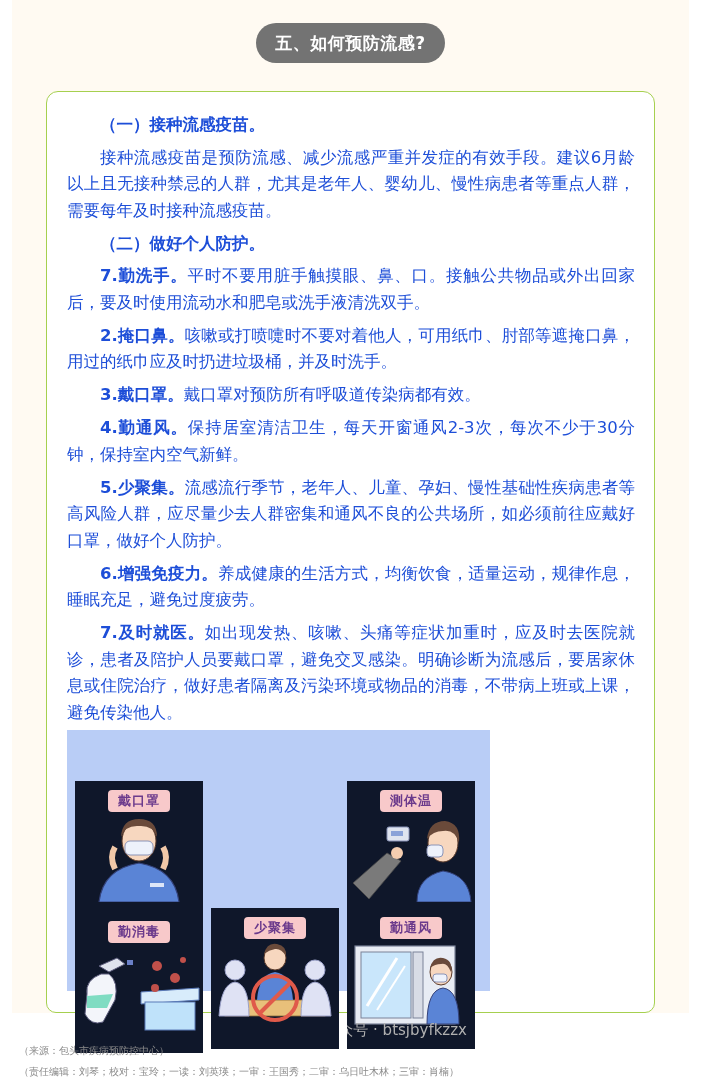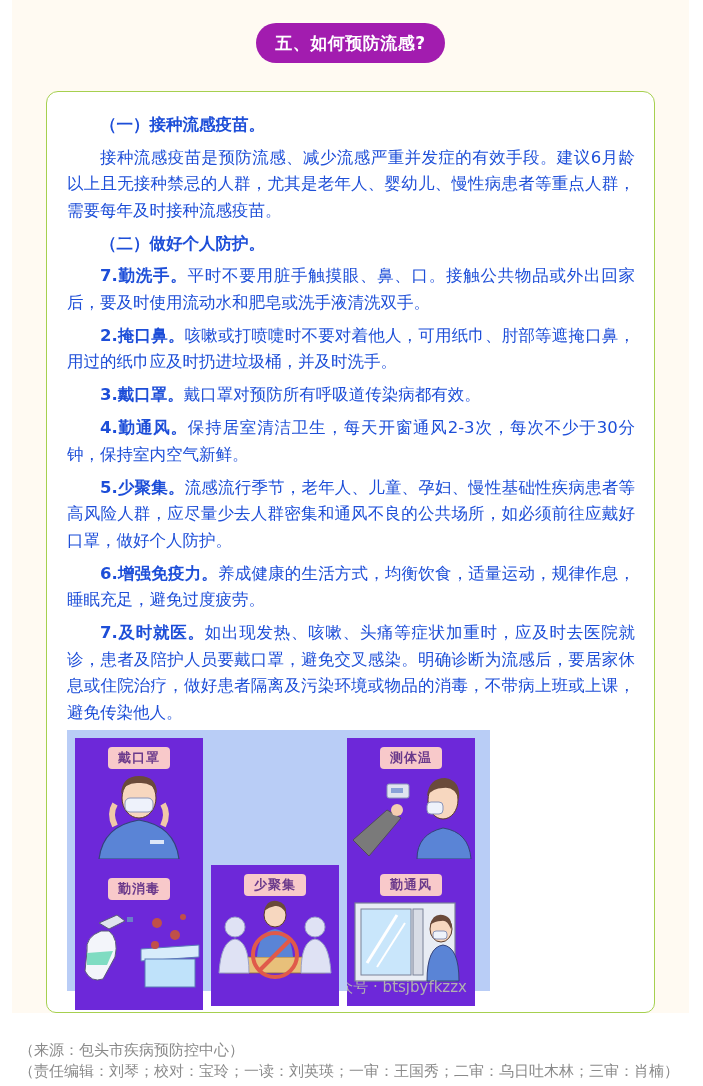--- a/index.html
+++ b/index.html
@@ -7,21 +7,21 @@
       width: 703px; height: 1086px; position: relative; overflow: hidden;
       font-family: "DejaVu Sans", "Liberation Sans", sans-serif;
       color: #222;
     }
     .cream {
       position: absolute; left: 12px; top: 0; width: 677px; height: 1013px;
       background: #fffaf2;
     }
     .pill {
       position: absolute; left: 256px; top: 23px; width: 189px; height: 40px;
-      border-radius: 20px; background: #a21caf;
+      border-radius: 20px; background: #737373;
       color: #ffffff; font-weight: bold; font-size: 17px;
       display: flex; align-items: center; justify-content: center;
       letter-spacing: 0.5px;
     }
     .card {
       position: absolute; left: 46px; top: 91px; width: 607px; height: 920px;
       border: 1.5px solid #a6d04f; border-radius: 10px; background: #ffffff;
       border-top-left-radius: 12px; border-top-right-radius: 12px;
     }
     .text-col {
@@ -29,35 +29,36 @@
       font-size: 16.5px; line-height: 26.5px; color: #1d4ed8;
     }
     .text-col p { margin: 0 0 6.5px 0; text-indent: 2em; text-align: justify; }
     .text-col p.heading { font-weight: bold; margin-bottom: 6px; }
     .text-col p .lead { font-weight: bold; }
     .figure {
       position: absolute; left: 67px; top: 730px; width: 423px; height: 261px;
       background: #b9cdf6;
     }
     .tile {
-      position: absolute; width: 128px; height: 141px; background: #6d28d9;
+      position: absolute; width: 128px; height: 141px; background: #0f172a;
       overflow: hidden;
+      margin-top: 43px;
     }
     .badge {
       position: absolute; left: 50%; top: 9px; transform: translateX(-50%);
       background: #f8c9ca; color: #6b3a8c; font-weight: bold; font-size: 13px;
       padding: 2px 10px; border-radius: 4px; white-space: nowrap; letter-spacing: 1px;
     }
     .tile svg { position: absolute; left: 0; top: 32px; }
     .watermark {
       position: absolute; right: 8px; bottom: 9px; font-size: 15px; color: #b0b0b0;
       white-space: nowrap;
     }
     .footer {
-      position: absolute; left: 19px; top: 1040px; font-size: 15px; color: #8a8a8a;
+      position: absolute; left: 19px; top: 1040px; font-size: 10px; color: #8a8a8a;
       line-height: 21px;
     }
     .footer div { white-space: nowrap; }
   </style>
 </head>
 <body>
 
 <div class="cream"></div>
 
 <div class="pill">

